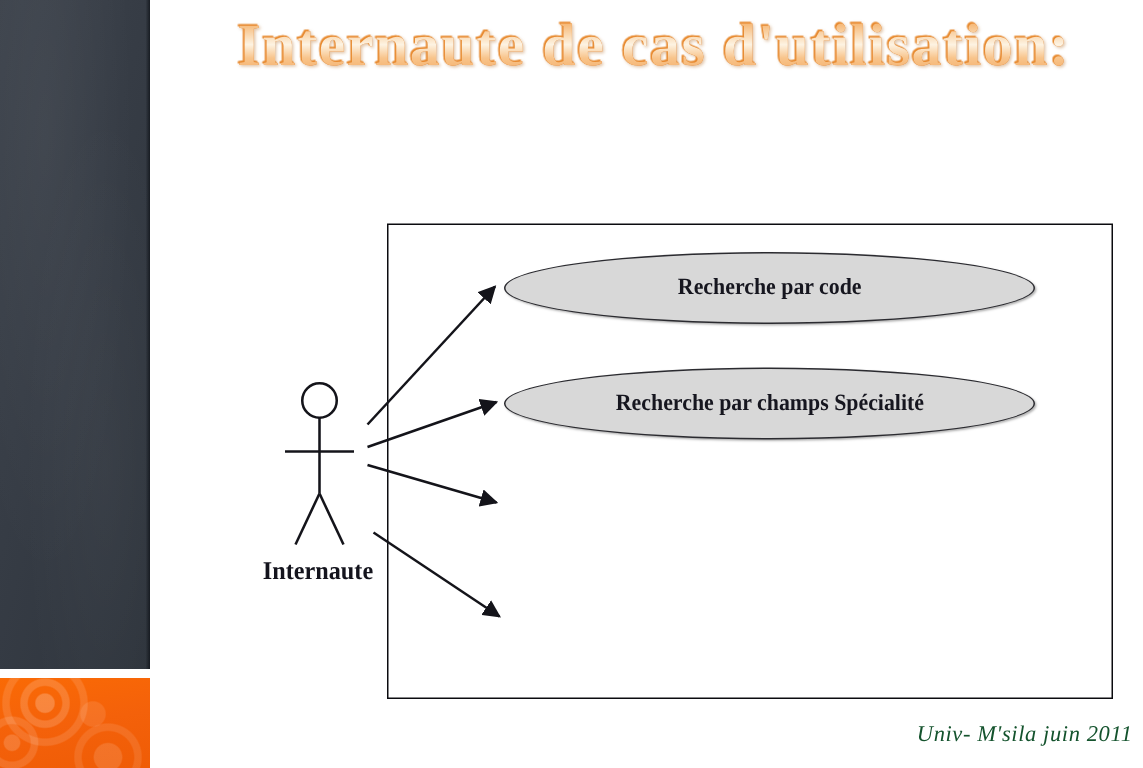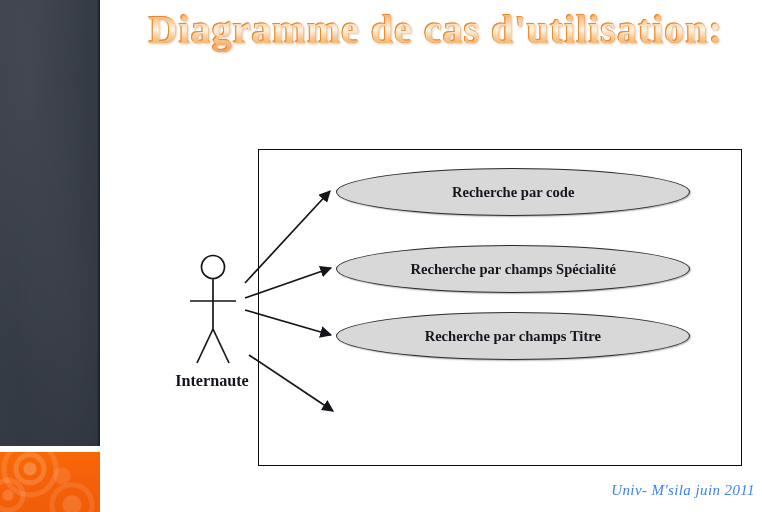--- a/index.html
+++ b/index.html
@@ -137,34 +137,34 @@
   
   .footer-credit {
     position: absolute;
     left: 540px;
     top: 482px;
     width: 215px;
     text-align: right;
     font-family: "Liberation Serif", serif;
     font-style: italic;
     font-size: 15px;
-    color: #3b82f6;
+    color: #14532d;
     letter-spacing: 0.4px;
     white-space: nowrap;
   }
 </style>
 </head>
 <body>
 
 <div id="slide">
 
   <div class="sidebar-dark"></div>
   <div class="sidebar-orange"></div>
 
-  <div class="slide-title">Diagramme de cas d'utilisation:</div>
+  <div class="slide-title">Internaute de cas d'utilisation:</div>
 
   <div class="diagram-frame"></div>
 
   <svg class="svg-layer" viewBox="0 0 762 512">
     <defs>
       <marker id="arrowFilled" viewBox="0 0 10 10" refX="9" refY="5" markerWidth="7" markerHeight="7" orient="auto-start-reverse">
         <path d="M 0 0 L 10 5 L 0 10 z" fill="#14141a"></path>
       </marker>
     </defs>
 
@@ -185,19 +185,16 @@
   </svg>
 
   <div class="actor-label">Internaute</div>
 
   <div class="usecase uc2">
     <span>Recherche par champs Spécialité</span>
   </div>
   <div class="usecase uc1">
     <span>Recherche par code</span>
   </div>
-  <div class="usecase uc3">
-    <span>Recherche par champs Titre</span>
-  </div>
 
   <div class="footer-credit">Univ- M'sila   juin 2011</div>
 
 </div>
 
 </body></html>

